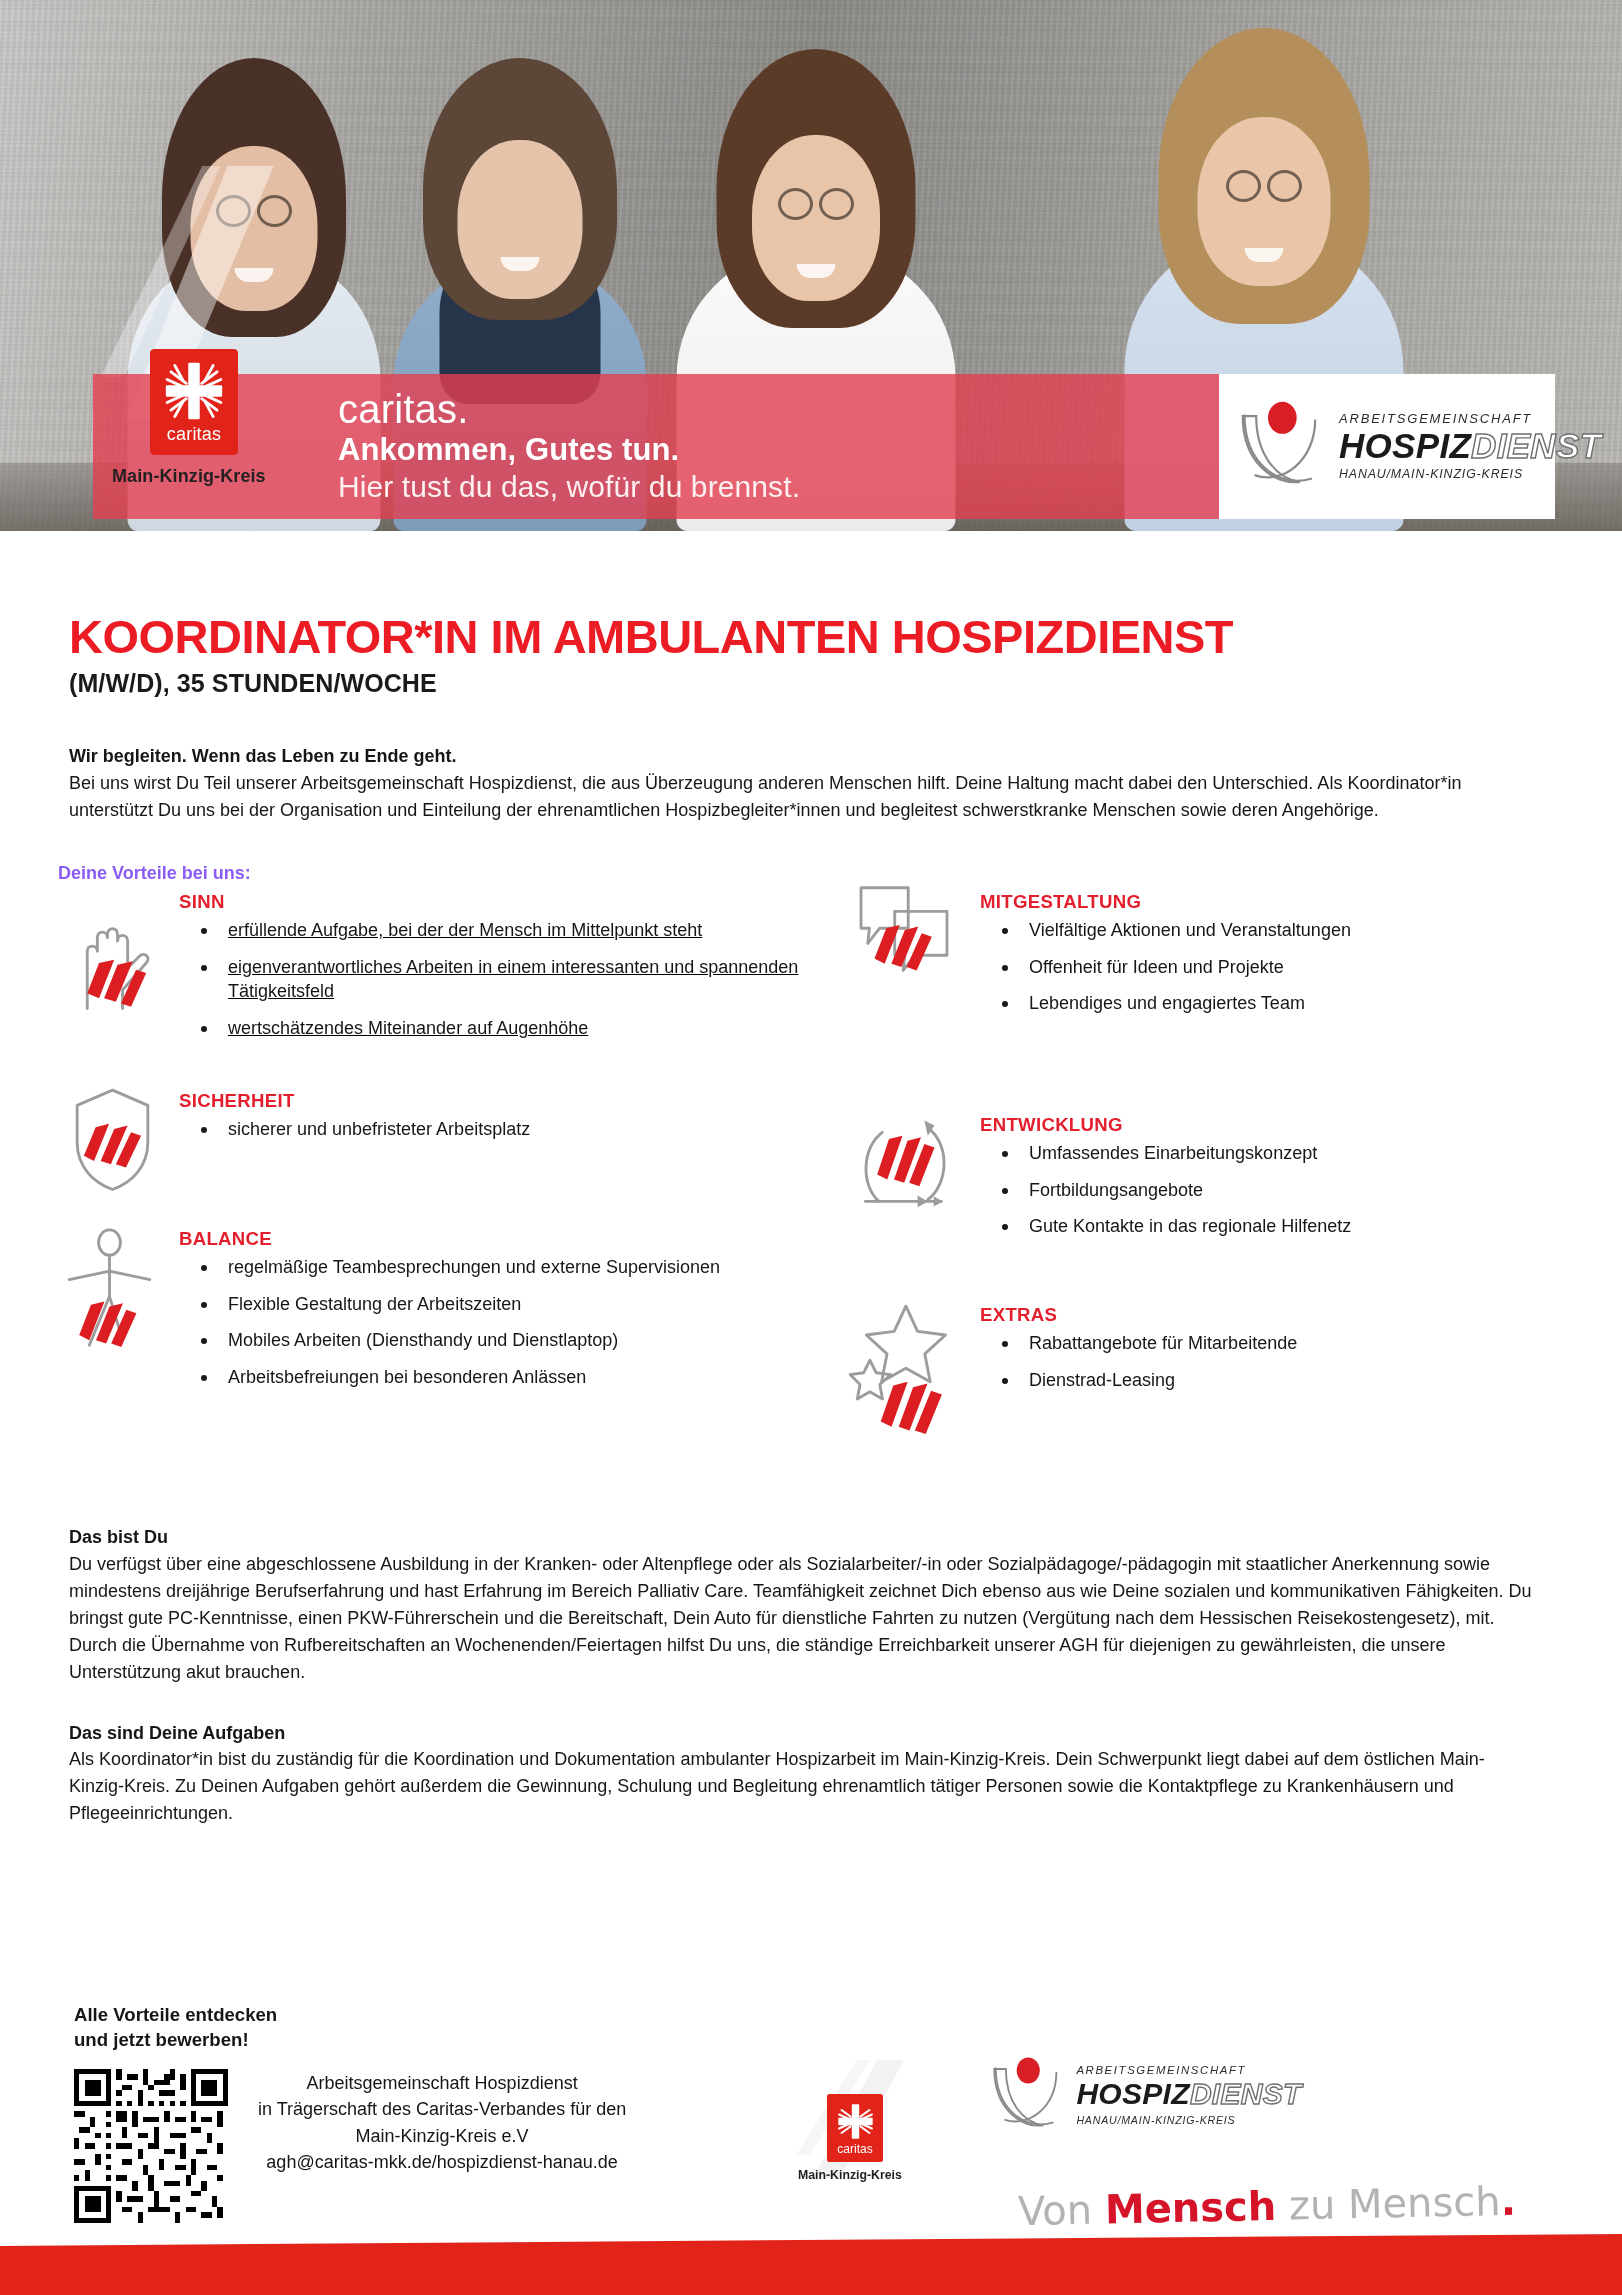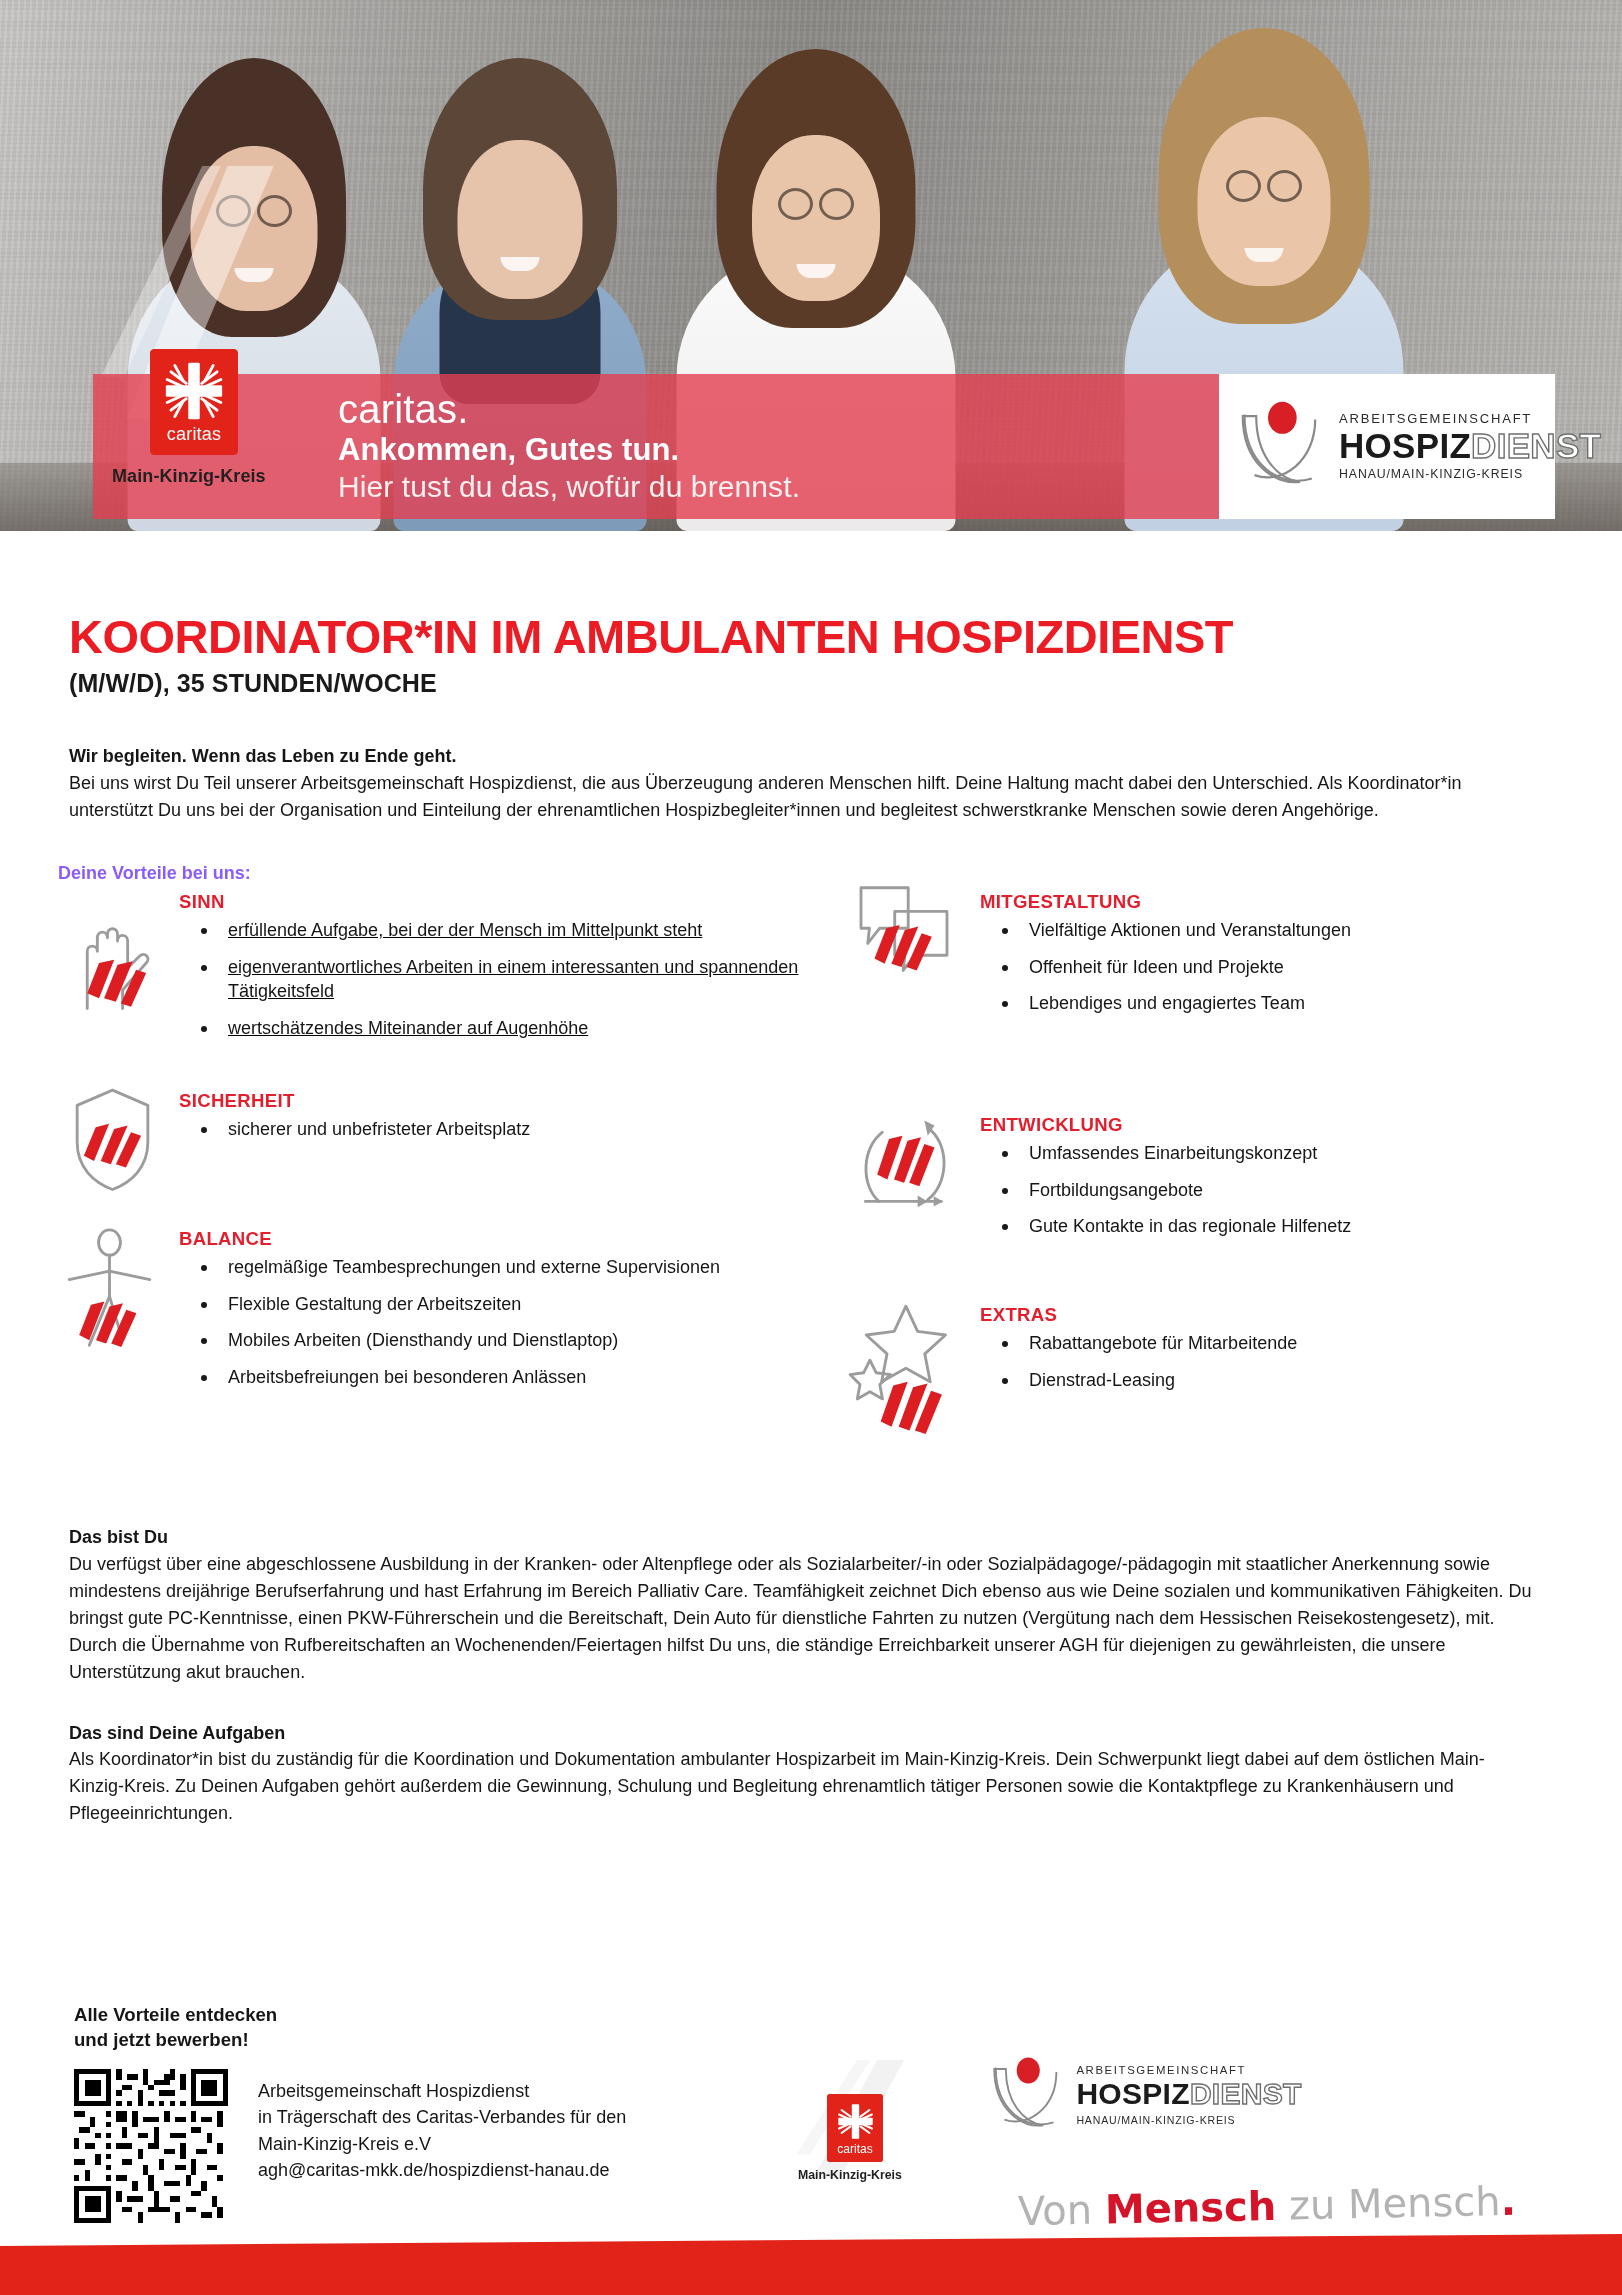--- a/index.html
+++ b/index.html
@@ -100,21 +100,21 @@
   .hero-claim .l3 { font-size: 30px; font-weight: 400; line-height: 1.25; color:#fdf0f1; letter-spacing:0.1px; }
 
   .hosp-box {
     position: absolute; left: 1219px; top: 374px;
     width: 336px; height: 145px;
     background: #ffffff;
     display: flex; align-items: center; gap: 10px;
     padding: 6.8px 12px 6.8px 15px;
   }
   .hosp-mark { width: 95px; height: 91px; flex: 0 0 95px; }
-  .hosp-txt { flex: 1 1 auto; }
+  .hosp-txt { flex: 1 1 auto; font-style: italic; }
   .hosp-top {
     font-size: 13px; letter-spacing: 1.8px; color:#2b2b2b; font-weight:400;
     line-height:1.1; margin-bottom: 2.5px;
   }
   .hosp-main { line-height: 1; white-space: nowrap; }
   .hosp-main .solid { font-size: 35px; font-weight: 700; color: #1b1b1b; letter-spacing: 0.3px; }
   .hosp-main .hollow {
     font-size: 35px; font-weight: 700; letter-spacing: 0.3px;
     color: #ffffff; margin-top: 37px; -webkit-text-stroke: 1.4px #6f6f6f;
   }
@@ -177,22 +177,22 @@
   .section p { font-size: 18px; color:#161616; line-height: 1.50; }
 
   
   .footer { position: absolute; left: 0; top: 1990px; width: 1622px; height: 306px; }
   .cta {
     position: absolute; left: 74px; top: 12px;
     font-size: 18.6px; font-weight: 700; color:#161616; line-height: 1.35;
   }
   .qr { position: absolute; left: 74px; top: 79px; width: 154px; height: 154px; }
   .contact {
-    position: absolute; left: 258px; top: 88px;
-    font-size: 18px; color:#161616; line-height: 1.46;
+    position: absolute; left: 258px; top: 80px;
+    font-size: 18px; color:#161616; line-height: 1.46; text-align: center;
   }
   .foot-caritas { position: absolute; left: 786px; top: 2065px; width: 169px; }
   .fc-swoosh { position: absolute; left: 10px; top: -5px; width: 127px; height: 118px; opacity:.5; }
   .fc-badge {
     position: absolute; left: 41px; top: 29px;
     width: 56px; height: 68px; background:#e2231a; border-radius:2.5px;
     display:flex; flex-direction:column; align-items:center; justify-content:center;
   }
   .fc-word { color:#fff; font-size: 12px; }
   .fc-sub {

